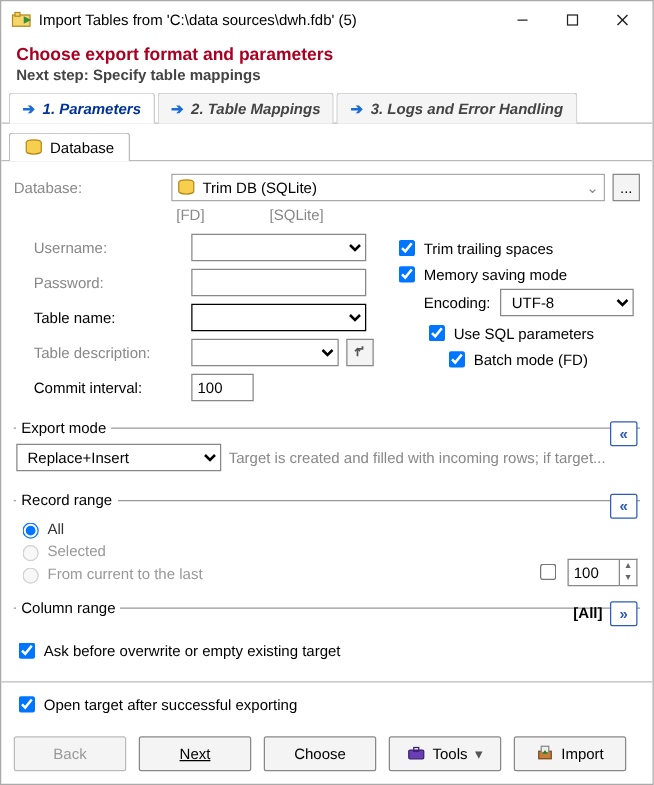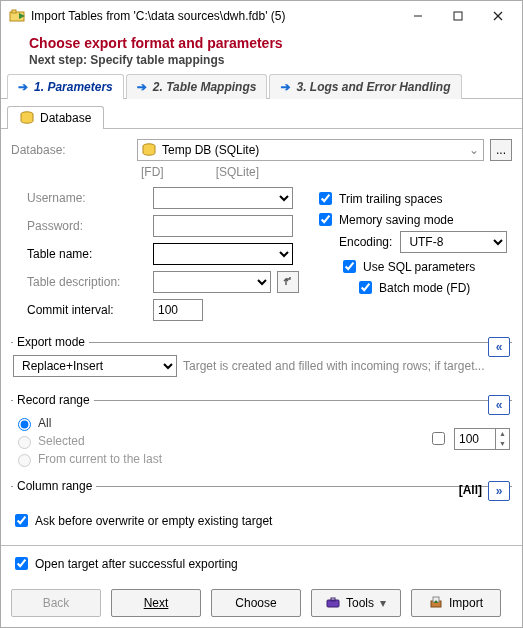--- a/index.html
+++ b/index.html
@@ -2,21 +2,21 @@
 <html><head>
 <meta charset="utf-8">
 <style>
   * { box-sizing: border-box; font-family: "Segoe UI", Tahoma, sans-serif; font-size: 12px; }
   body { margin: 0; background: #fff; width: 523px; height: 628px; border: 1px solid #aaa; display: flex; flex-direction: column; }
   .titlebar { height: 30px; display: flex; align-items: center; padding: 0 4px 0 8px; }
   .titlebar .icon { width: 16px; height: 16px; margin-right: 6px; }
   .titlebar .title { flex: 1; }
   .titlebar .winbtn { width: 40px; height: 28px; display: flex; align-items: center; justify-content: center; color: #222; }
   .winbtn svg { pointer-events: none; }
-  .header { padding: 4px 10px 6px 12px; margin-left: 16px; }
+  .header { padding: 4px 10px 6px 12px; }
   .header h1 { margin: 0; font-size: 14px; color: #aa0022; font-weight: bold; }
   .header .sub { margin-top: 2px; color: #444; font-weight: bold; }
   .tabs { display: flex; border-bottom: 1px solid #bbb; padding-left: 6px; gap: 2px; }
   .tab { display: flex; align-items: center; gap: 6px; padding: 5px 10px; border: 1px solid #ccc; border-bottom: none; border-radius: 3px 3px 0 0; background: #f5f5f5; position: relative; top: 1px; cursor: default; }
   .tab .arrow { color: #1a6dd6; font-weight: bold; }
   .tab.active { background: #fff; }
   .tab.active .lbl { color: #003399; font-weight: bold; font-style: italic; }
   .tab .lbl { font-style: italic; font-weight: bold; color: #444; }
   .subtabs { display: flex; border-bottom: 1px solid #bbb; padding-left: 6px; margin-top: 6px; }
   .subtab { display: flex; align-items: center; gap: 6px; padding: 4px 12px; border: 1px solid #bbb; border-bottom: none; border-radius: 3px 3px 0 0; background: #fff; position: relative; top: 1px; }
@@ -117,21 +117,21 @@
 
   <div class="row">
     <div class="lblcol">Database:</div>
     <div class="dbsel">
       <span class="dbicon">
         <svg viewBox="0 0 14 14">
             <ellipse cx="7" cy="3" rx="6" ry="2.2" fill="#f6cf4f" stroke="#b58a1a"></ellipse>
             <path d="M1 3v7c0 1.2 2.7 2.2 6 2.2s6-1 6-2.2V3" fill="#f6cf4f" stroke="#b58a1a"></path>
           </svg>
       </span>
-      <span>Temp DB (SQLite)</span>
+      <span>Trim DB (SQLite)</span>
       <span class="chev">⌄</span>
     </div>
     <div class="sqbtn">
         <span>...</span>
       </div>
   </div>
   <div class="hints">
     <span>[FD]</span>
     <span>[SQLite]</span>
   </div>
@@ -203,21 +203,21 @@
       </select>
       <span class="desc">Target is created and filled with incoming rows; if target...</span>
     </div>
   </fieldset>
 
   <fieldset class="grp">
     <legend>Record range</legend>
     <div class="sqtoggle">
         <span>«</span>
       </div>
-    <div style="display:flex; gap:20px; align-items:flex-start;">
+    <div style="display:flex; gap:20px; align-items:flex-end;">
       <div>
         <label class="radio">
             <input type="radio" name="rr" checked="" style="">
             <span>All</span>
           </label>
         <label class="radio dis">
             <input type="radio" name="rr" disabled="" style="">
             <span>Selected</span>
           </label>
         <label class="radio dis">

